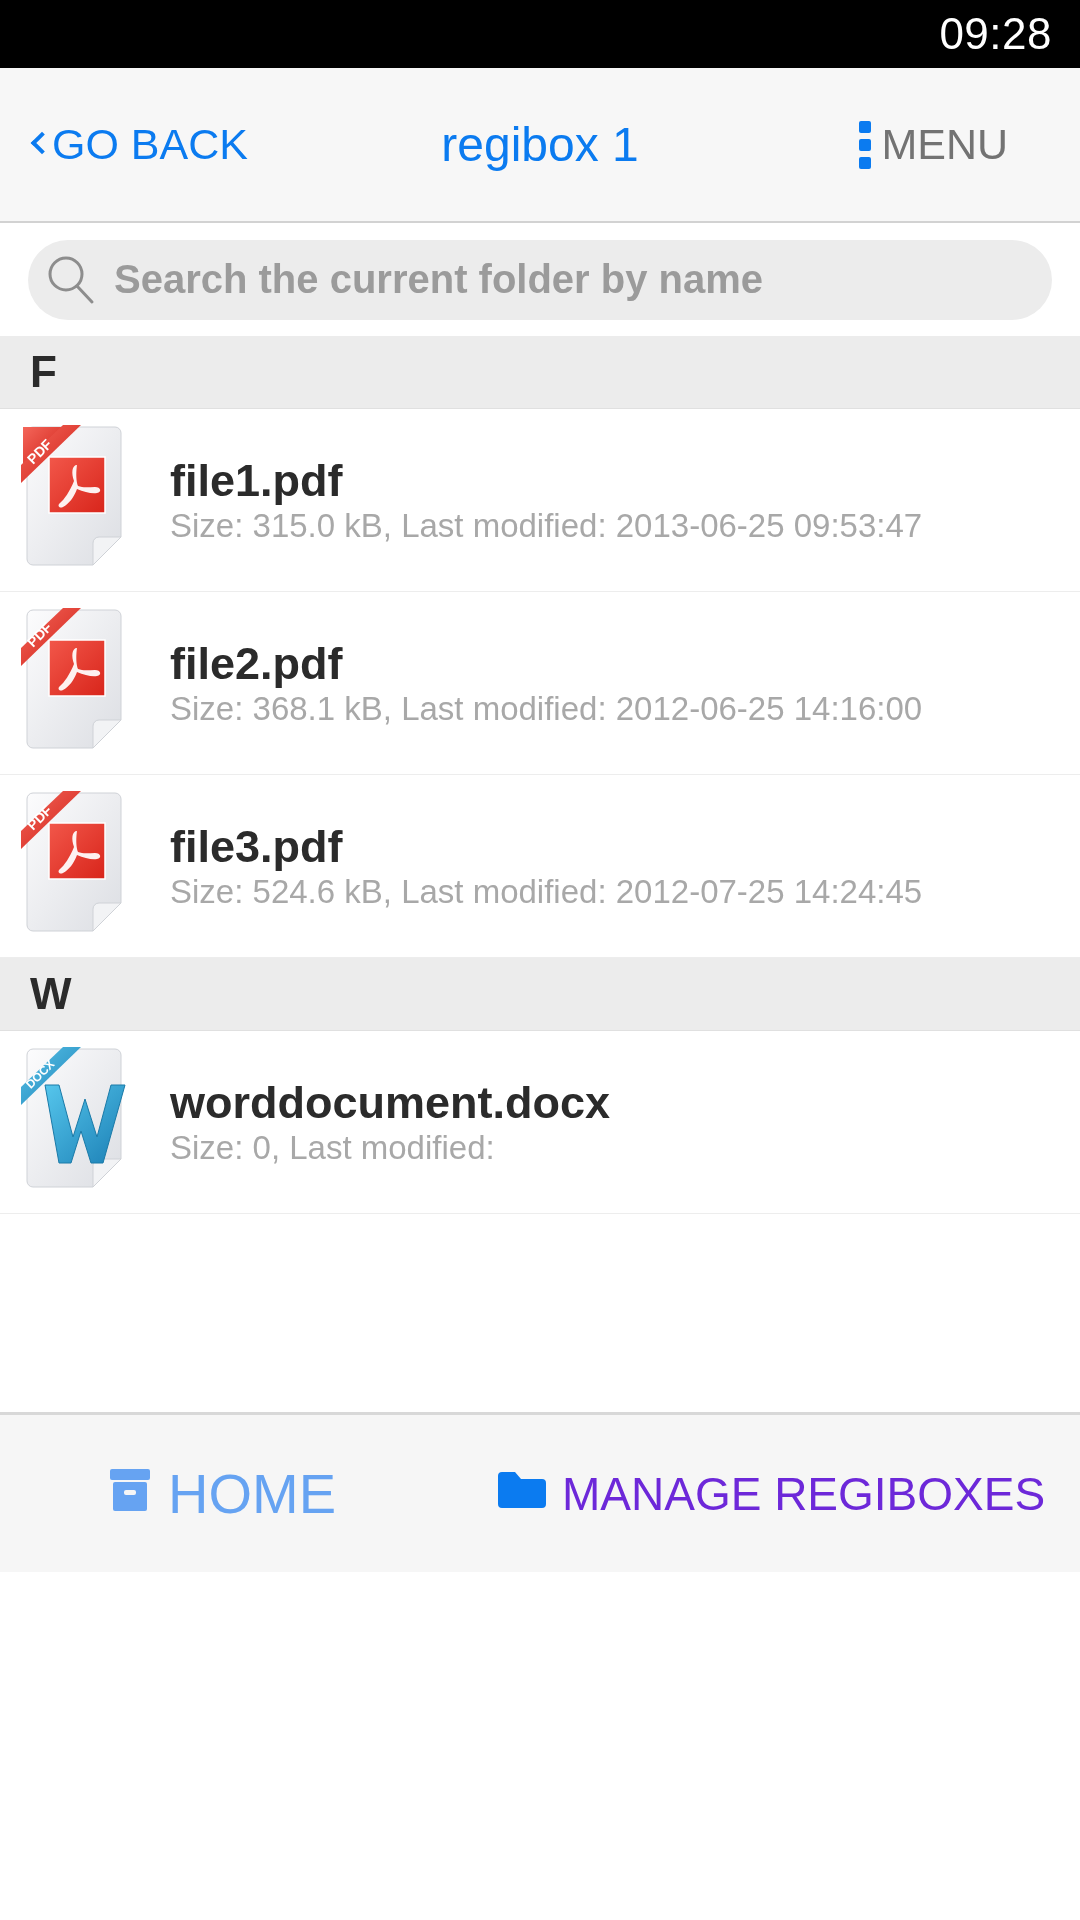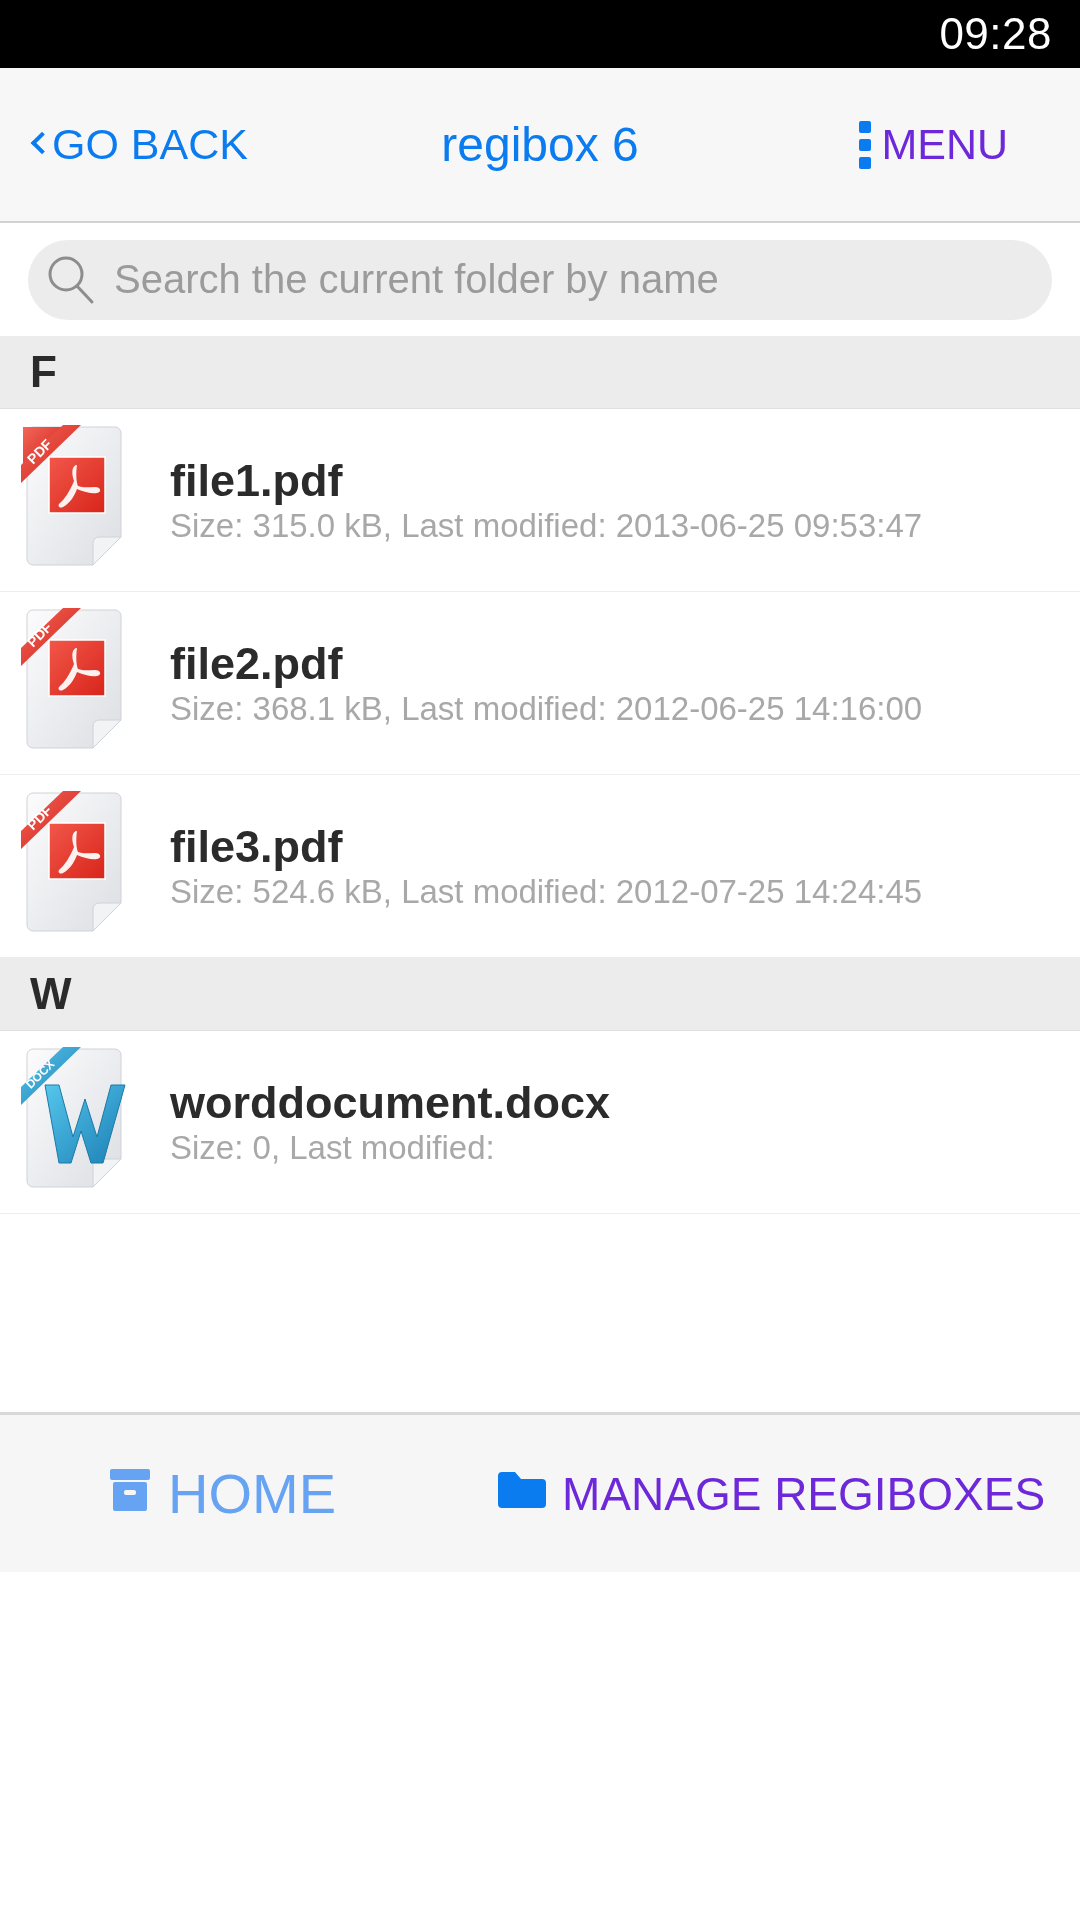--- a/index.html
+++ b/index.html
@@ -33,27 +33,27 @@
     display:inline-block; width:16px; height:16px;
     border-left:4px solid #0b7bf0; border-bottom:4px solid #0b7bf0;
     transform:rotate(45deg); margin-bottom:3px;
   }
   .header-title {
     position:absolute; left:0; right:0; text-align:center;
     color:#0b7bf0; font-size:48px; pointer-events:none;
   }
   .menu-btn {
     margin-left:auto; margin-right:72px; display:flex; align-items:center; gap:10px;
-    color:#6d28d9; font-size:43px; cursor:pointer; z-index:2;
+    color:#737373; font-size:43px; cursor:pointer; z-index:2;
   }
   .dots { display:flex; flex-direction:column; gap:6px; }
   .dots i { display:block; width:12px; height:12px; background:#0b7bf0; border-radius:2px; }
 
   
-  .search-wrap { flex:0 0 113px; background:#ffffff; display:flex; align-items:center; }
+  .search-wrap { flex:0 0 113px; background:#ffffff; display:flex; align-items:center;font-weight:bold; }
   .search-bar {
     margin:0 28px; height:80px; flex:1; background:#ececec; border-radius:42px;
     display:flex; align-items:center; cursor:text;
   }
   .search-icon { width:86px; display:flex; align-items:center; justify-content:center; }
   .search-icon svg { display:block; }
   .search-ph { color:#9b9b9b; font-size:40px; }
 
   
   .list { flex:1 1 auto; background:#ffffff; overflow:hidden; }
@@ -92,21 +92,21 @@
 
   <div class="status-bar">
     <span class="status-time">09:28</span>
   </div>
 
   <div class="app-header">
     <div class="go-back">
       <span class="chev"></span>
       <span>GO BACK</span>
     </div>
-    <div class="header-title">regibox 6</div>
+    <div class="header-title">regibox 1</div>
     <div class="menu-btn">
       <span class="dots">
           <i></i>
           <i></i>
           <i></i>
         </span>
       <span>MENU</span>
     </div>
   </div>
 

